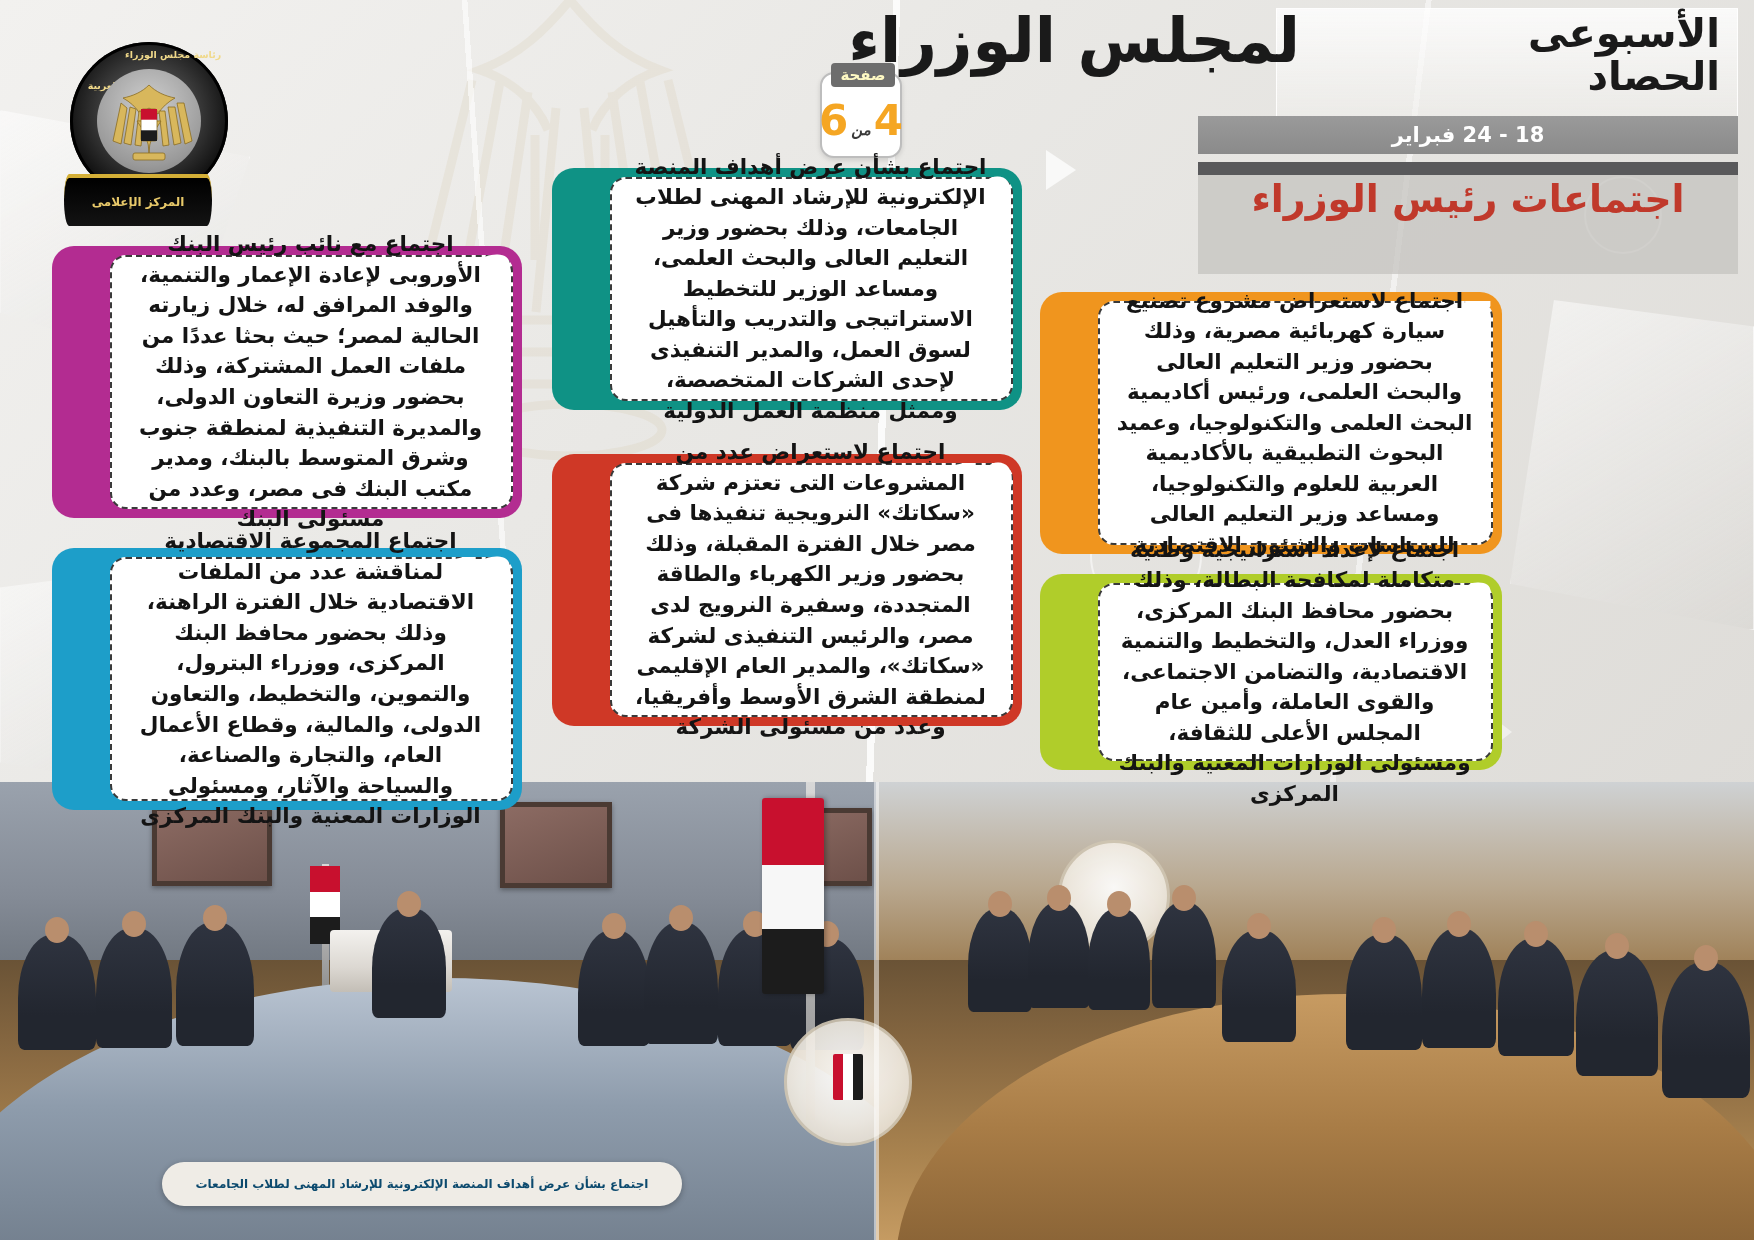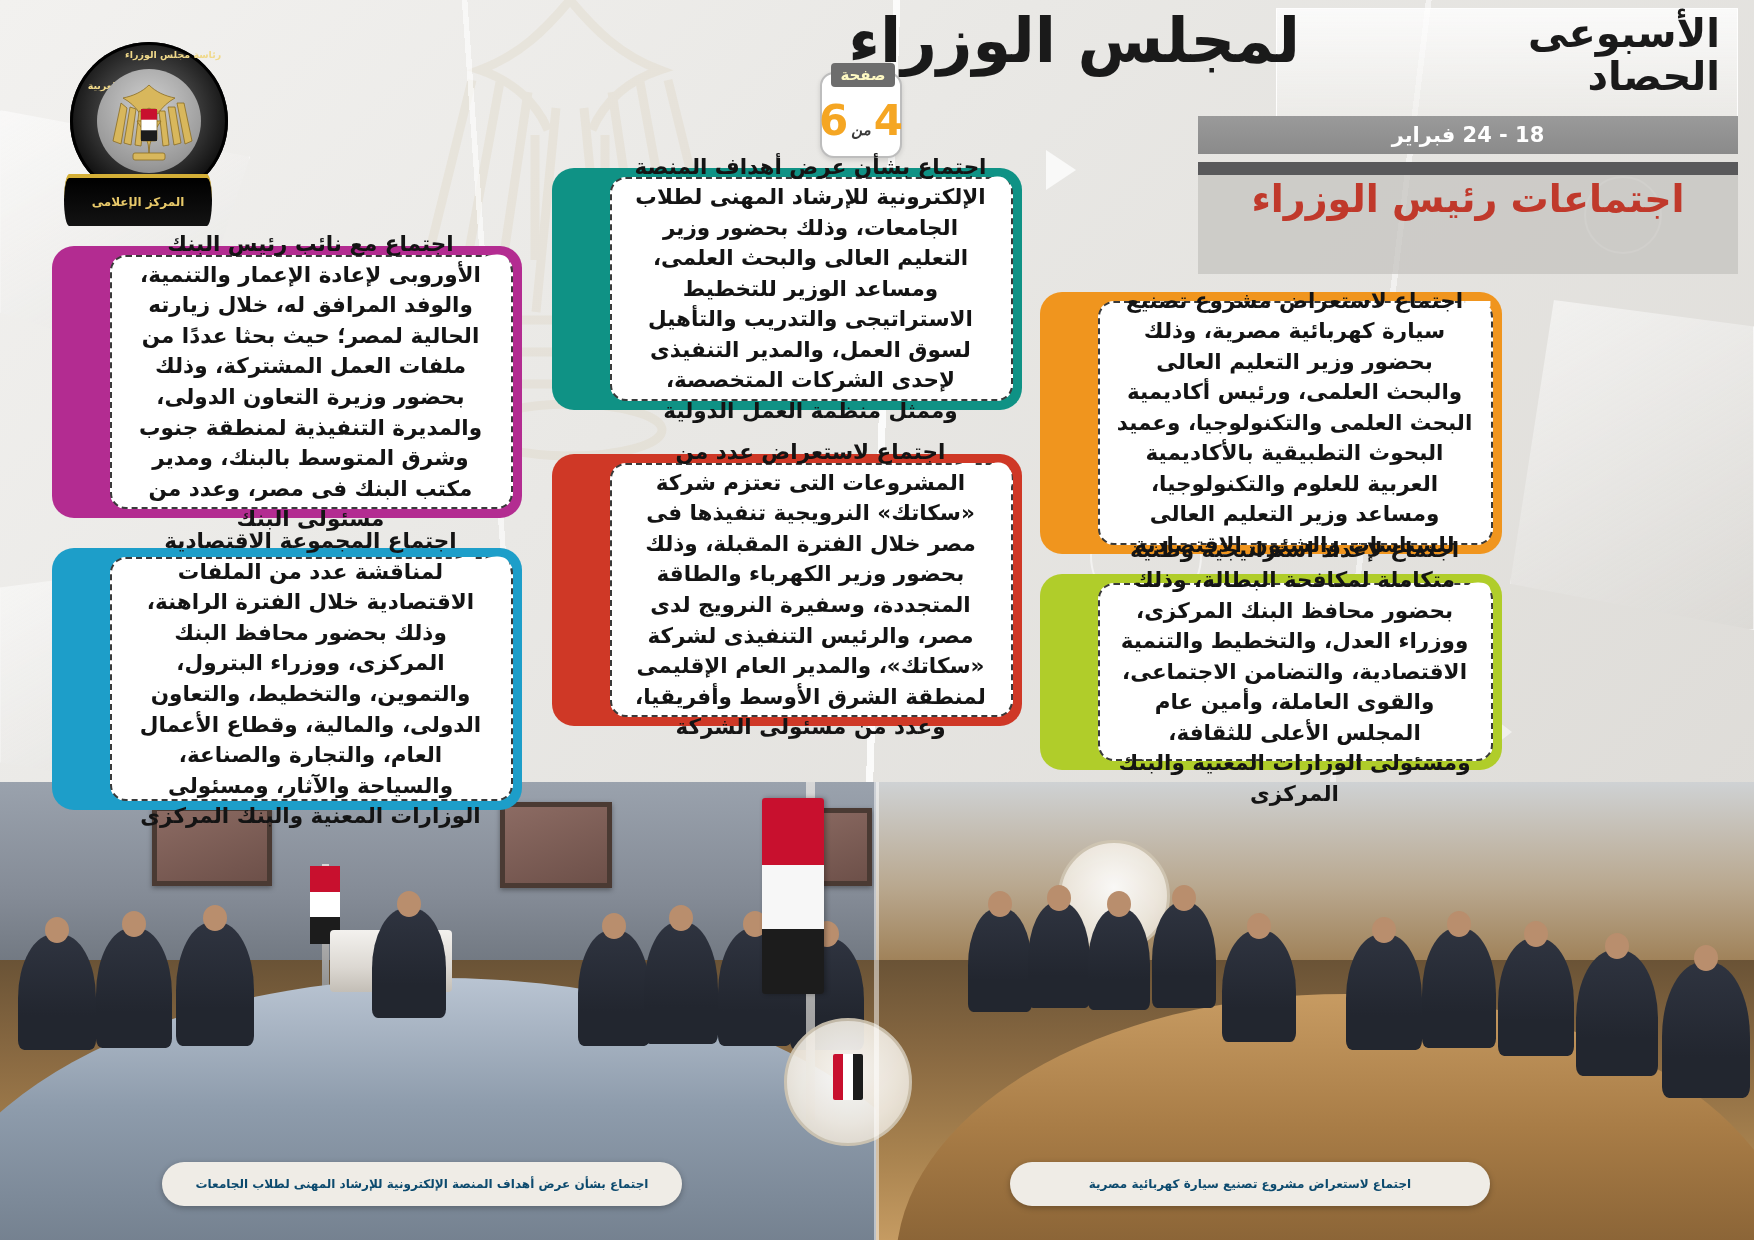--- a/index.html
+++ b/index.html
@@ -560,17 +560,14 @@
   <div class="card c-green" id="card8" style="background: rgb(176, 205, 42);">
     <div class="num">8</div>
     <div class="body">
       <p>اجتماع لإعداد استراتيجية وطنية متكاملة لمكافحة البطالة، وذلك بحضور محافظ البنك المركزى، ووزراء العدل، والتخطيط والتنمية الاقتصادية، والتضامن الاجتماعى، والقوى العاملة، وأمين عام المجلس الأعلى للثقافة، ومسئولى الوزارات المعنية والبنك المركزى</p>
     </div>
   </div>
 
   <div class="caption" id="cap-left">
     <span>اجتماع بشأن عرض أهداف المنصة الإلكترونية للإرشاد المهنى لطلاب الجامعات</span>
   </div>
-  <div class="caption" id="cap-right">
-    <span>اجتماع لاستعراض مشروع تصنيع سيارة كهربائية مصرية</span>
-  </div>
 
 </div>
 
 </body></html>

